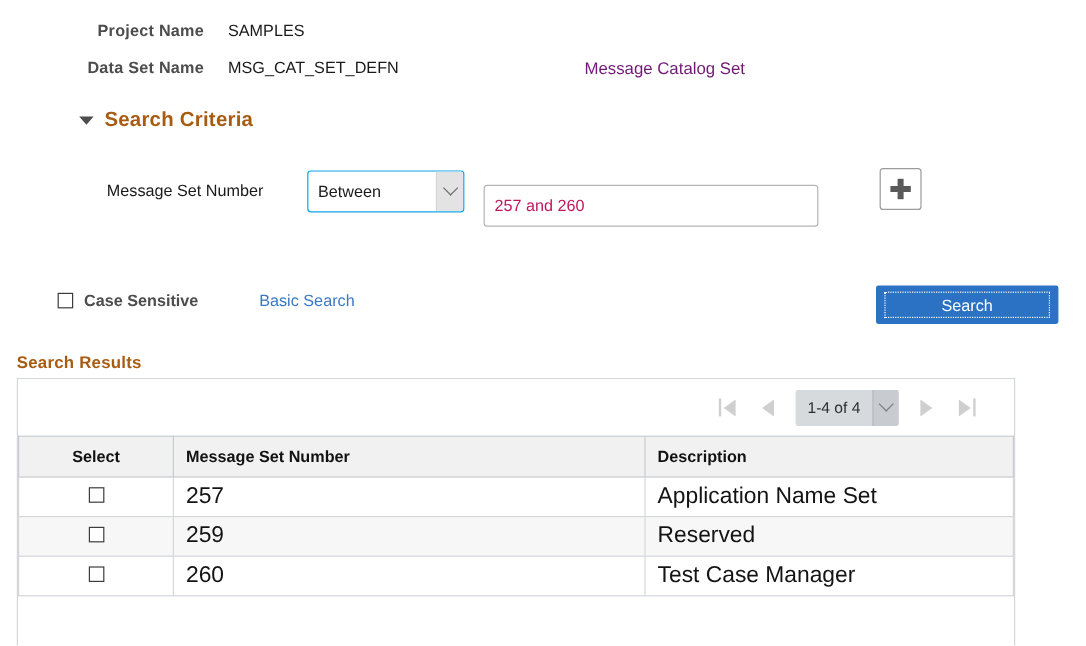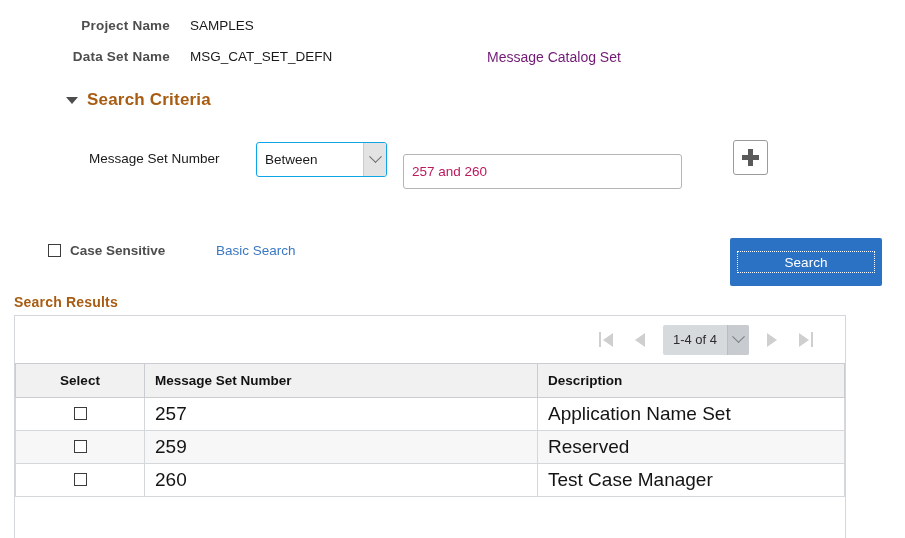--- a/index.html
+++ b/index.html
@@ -207,21 +207,21 @@
     color: #3a78c2;
     font-size: 13.5px;
     text-decoration: none;
     cursor: pointer;
   }
   #search-button {
     position: absolute;
     left: 730px;
     top: 0px;
     width: 152px;
-    height: 48px;
+    height: 32px;
     background: #2b72c4;
     border: none;
     border-radius: 2px;
     cursor: pointer;
     display: flex;
     align-items: center;
     justify-content: center;
   }
   #search-button .focus-ring {
     width: 136px;

